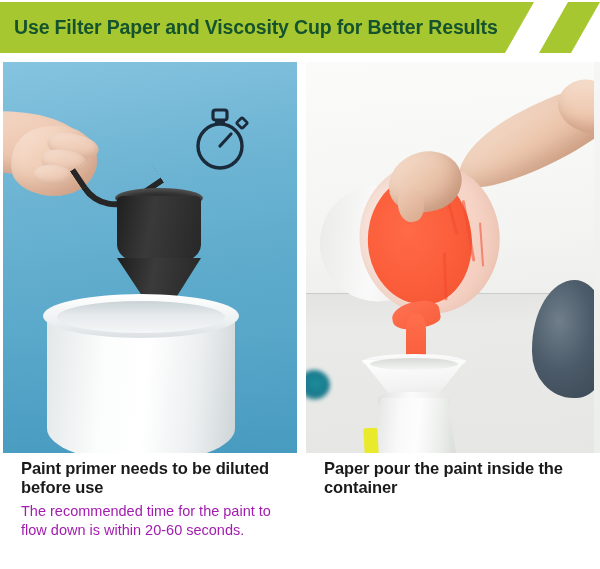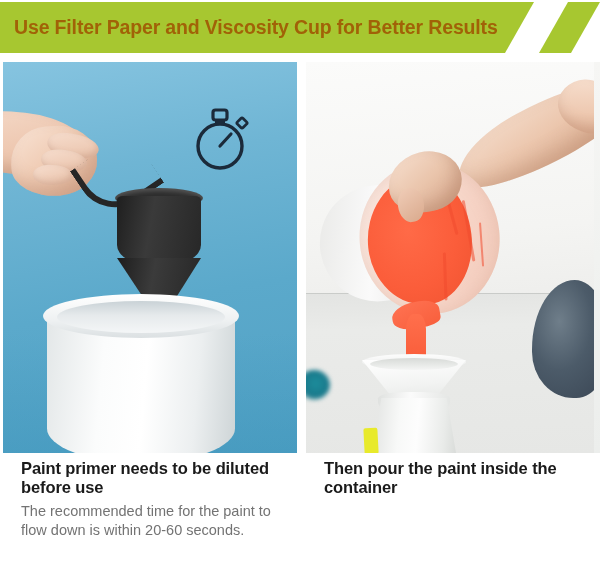--- a/index.html
+++ b/index.html
@@ -49,21 +49,21 @@
   }
   .header-title {
     position: absolute;
     left: 14px;
     top: 13px;
     width: 480px;
     height: 30px;
     line-height: 28px;
     font-size: 19.5px;
     font-weight: bold;
-    color: #a16207;
+    color: #14532d;
     letter-spacing: -0.15px;
     white-space: nowrap;
   }
 
   
   .panels {
     position: absolute;
     left: 0;
     top: 55px;
     width: 600px;
@@ -474,21 +474,21 @@
     font-size: 16.5px;
     font-weight: bold;
     color: #1a1a1a;
     line-height: 19px;
     letter-spacing: -0.1px;
     margin: 0 0 5px 0;
   }
   .caption-body {
     font-size: 14.5px;
     font-weight: normal;
-    color: #737373;
+    color: #a21caf;
     line-height: 19px;
     margin: 0;
   }
 </style>
 </head>
 <body>
 
 <div id="infographic">
 
   <div class="header-banner">
@@ -573,18 +573,18 @@
         <div class="cone-funnel"></div>
         <div class="cone-funnel-mouth"></div>
         <div class="container-neck"></div>
         <div class="container-body"></div>
         <div class="container-label"></div>
 
         <div class="edge-strip"></div>
       </div>
 
       <div class="caption">
-        <p class="caption-heading">Then pour the paint inside the container</p>
+        <p class="caption-heading">Paper pour the paint inside the container</p>
       </div>
     </div>
 
   </div>
 </div>
 
 </body></html>

